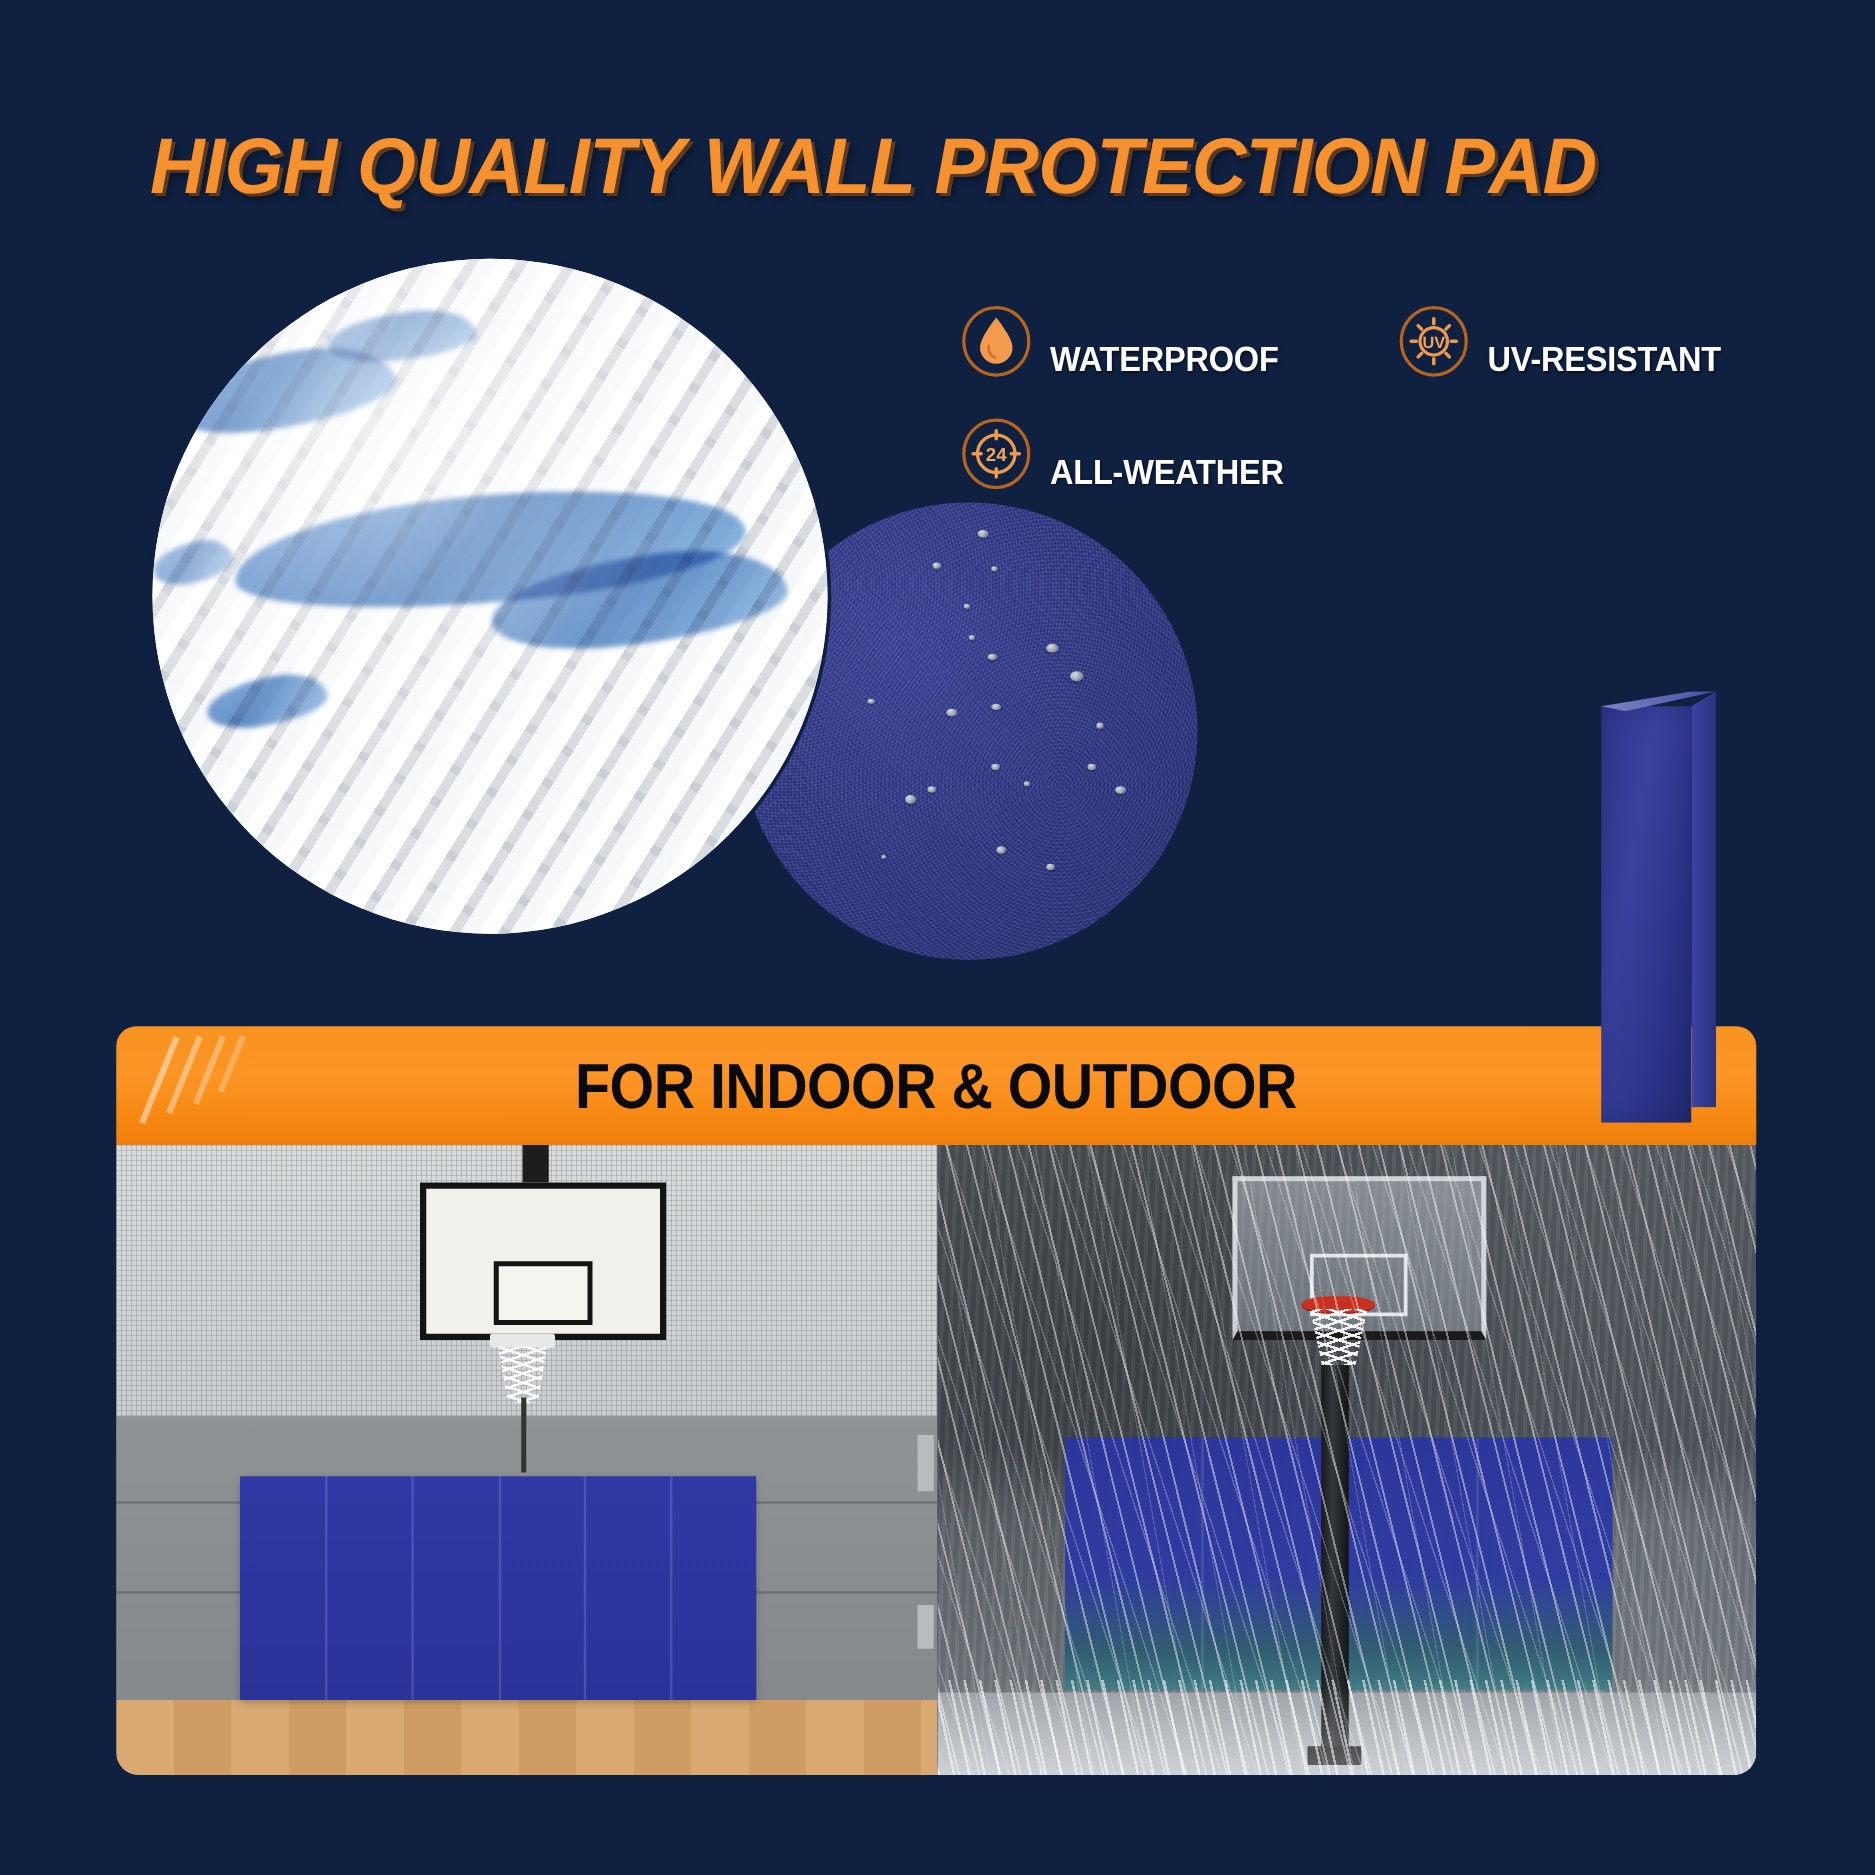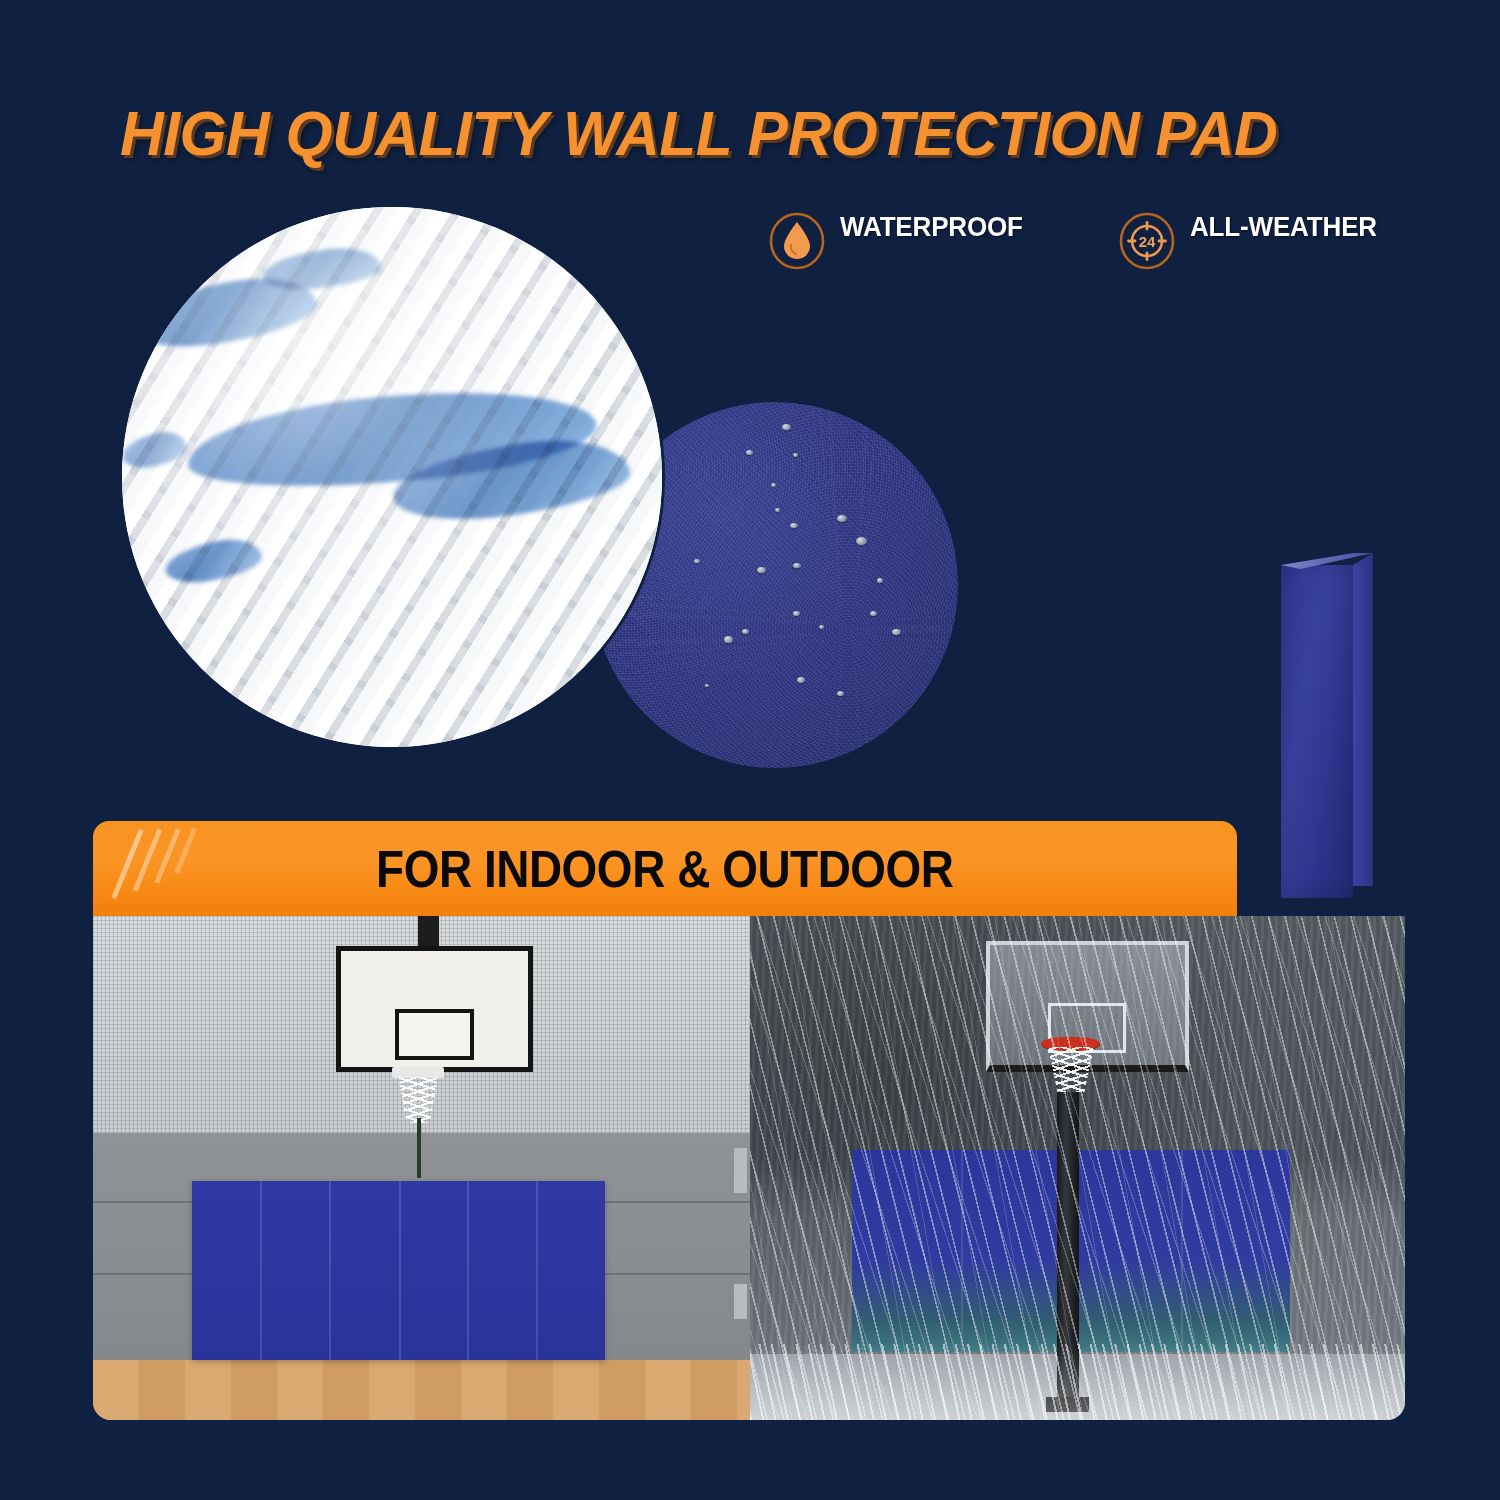--- a/index.html
+++ b/index.html
@@ -38,21 +38,21 @@
     left: 768px;
     top: 212px;
     width: 700px;
     display: grid;
     grid-template-columns: 350px 350px;
     grid-auto-rows: 90px;
     row-gap: 0px;
   }
   .feature {
     display: flex;
-    align-items: flex-start;
+    align-items: flex-end;
   }
   .feat-icon {
     width: 58px;
     height: 58px;
     flex: 0 0 58px;
     position: relative;
   }
   .feat-icon svg { display: block; width: 58px; height: 58px; }
   .feat-label {
     margin-left: 14px;
@@ -166,21 +166,21 @@
     width: 92px; height: 16px;
     background: linear-gradient(100deg, #7f87c8 0%, #5b63b2 60%, #474fa2 100%);
     clip-path: polygon(0 12px, 79% 0, 100% 0, 21% 16px);
   }
 
   
   .banner {
     position: absolute;
     left: 93px;
     top: 821px;
-    width: 1144px;
+    width: 1312px;
     height: 95px;
     z-index: 5;
     border-radius: 16px 16px 0 0;
     background: linear-gradient(180deg, #f79321 0%, #fb9526 40%, #f78a14 72%, #f07f0c 100%);
     overflow: hidden;
   }
   .banner-shine {
     position: absolute;
     left: 22px; top: 6px;
     width: 130px; height: 84px;
@@ -379,20 +379,40 @@
       <span class="feat-icon">
         <svg viewBox="0 0 58 58">
           <ellipse cx="29" cy="29" rx="26" ry="27" fill="none" stroke="#b5651d" stroke-width="2.6"></ellipse>
           <path d="M29 10 C29 10 16 26 16 34 a13 13 0 0 0 26 0 C42 26 29 10 29 10 Z" fill="#f29a4e"></path>
           <path d="M23 33 a8 8 0 0 0 5 9" fill="none" stroke="#c9752c" stroke-width="2.2" stroke-linecap="round"></path>
         </svg>
       </span>
       <span class="feat-label">WATERPROOF</span>
     </div>
 
+    <div class="feature">
+      <span class="feat-icon">
+        <svg viewBox="0 0 58 58">
+          <ellipse cx="29" cy="29" rx="26" ry="27" fill="none" stroke="#b5651d" stroke-width="2.6"></ellipse>
+          <circle cx="29" cy="29" r="11" fill="none" stroke="#eb9a4e" stroke-width="2.6"></circle>
+          <g stroke="#eb9a4e" stroke-width="2.8" stroke-linecap="round">
+            <line x1="29" y1="11" x2="29" y2="15"></line>
+            <line x1="29" y1="43" x2="29" y2="47"></line>
+            <line x1="11" y1="29" x2="15" y2="29"></line>
+            <line x1="43" y1="29" x2="47" y2="29"></line>
+            <line x1="16.5" y1="16.5" x2="19.3" y2="19.3"></line>
+            <line x1="38.7" y1="38.7" x2="41.5" y2="41.5"></line>
+            <line x1="16.5" y1="41.5" x2="19.3" y2="38.7"></line>
+            <line x1="38.7" y1="19.3" x2="41.5" y2="16.5"></line>
+          </g>
+          <text x="29" y="34" font-family="Liberation Sans, sans-serif" font-size="13" font-weight="bold" fill="#f0a45c" text-anchor="middle">UV</text>
+        </svg>
+      </span>
+      <span class="feat-label">UV-RESISTANT</span>
+    </div>
 
     <div class="feature">
       <span class="feat-icon">
         <svg viewBox="0 0 58 58">
           <ellipse cx="29" cy="29" rx="26" ry="27" fill="none" stroke="#b5651d" stroke-width="2.6"></ellipse>
           <circle cx="29" cy="29" r="15" fill="none" stroke="#eb9a4e" stroke-width="2.6"></circle>
           <g stroke="#eb9a4e" stroke-width="2.8" stroke-linecap="round">
             <line x1="29" y1="10.5" x2="29" y2="17"></line>
             <line x1="29" y1="41" x2="29" y2="47.5"></line>
             <line x1="10.5" y1="29" x2="17" y2="29"></line>

